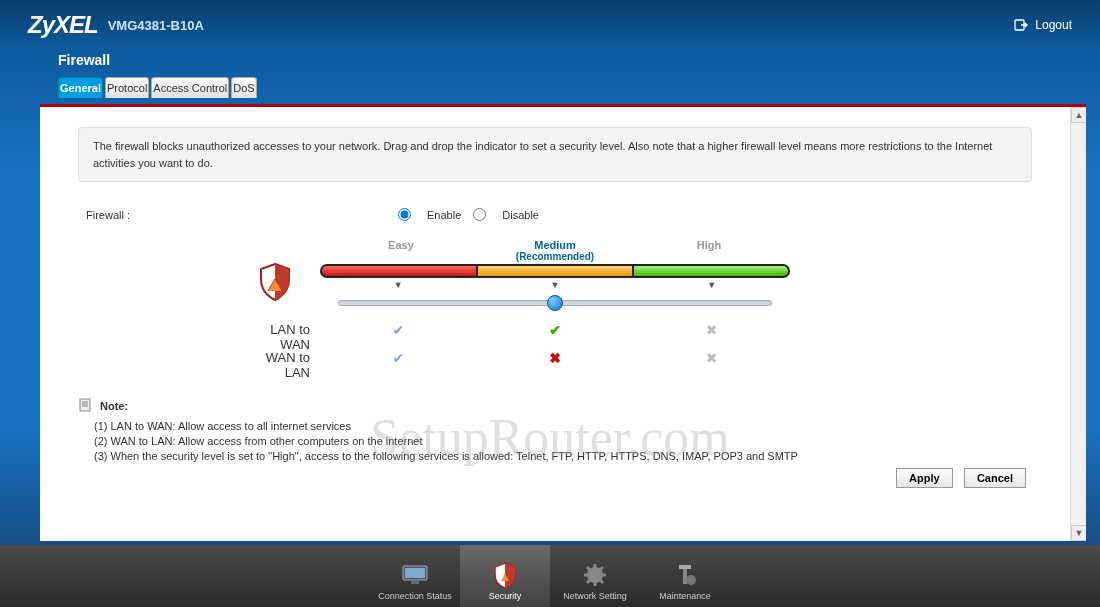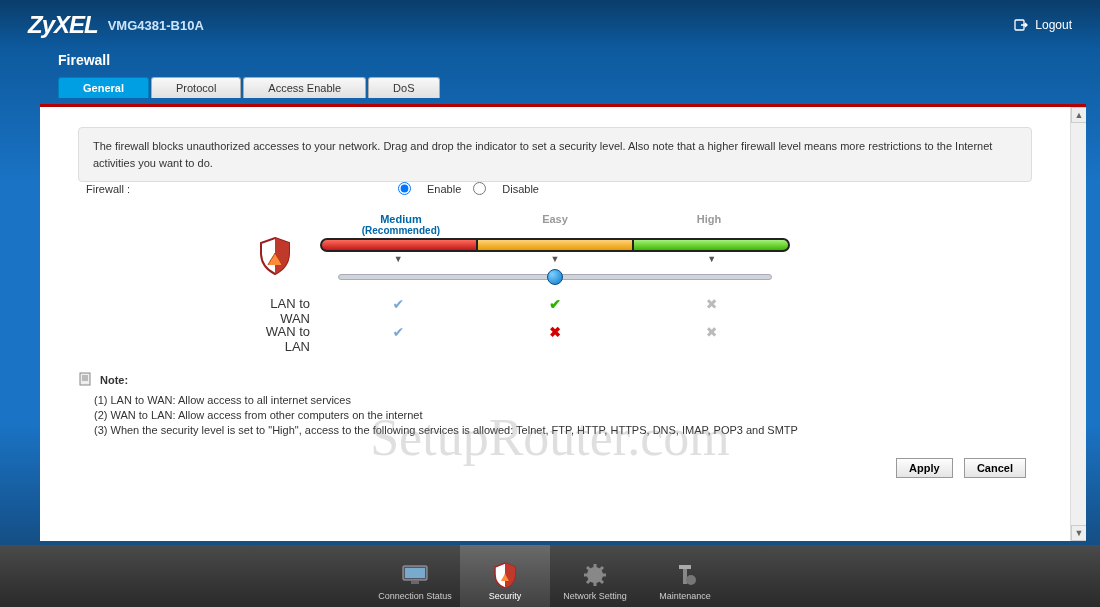--- a/index.html
+++ b/index.html
@@ -5,28 +5,28 @@
 * { margin: 0; padding: 0; box-sizing: border-box; }
 body { font-family: Arial, sans-serif; font-size: 12px; color: #333; background: #e8e8e8; overflow: hidden; width: 1100px; height: 607px; position: relative; }
 .outer { width: 1100px; height: 607px; background: linear-gradient(to bottom, #0a3d6b 0%, #0d5a9e 8%, #1a73c4 30%, #1a73c4 70%, #144a7e 92%, #0a2d4a 100%); position: relative; }
 .header { height: 50px; display: flex; align-items: center; padding: 0 28px; }
 .logo { color: #fff; font-size: 24px; font-weight: bold; font-style: italic; letter-spacing: -1px; }
 .model { color: #cce5ff; font-size: 13px; margin-left: 10px; font-weight: bold; }
 .logout-wrap { margin-left: auto; display: flex; align-items: center; gap: 6px; color: #fff; cursor: pointer; }
 .logout-icon { width: 16px; height: 16px; }
 .page-title { color: #fff; font-size: 14px; font-weight: bold; padding: 2px 0 6px 58px; }
 .tabs-row { display: flex; align-items: flex-end; height: 24px; padding-left: 58px; }
-.tab { padding: 4px 24px; font-size: 11px; color: #333; background: linear-gradient(#f8f8f8,#e0e0e0); border: 1px solid #aaa; border-bottom: none; border-radius: 3px 3px 0 0; margin-right: 2px; cursor: pointer; }
+.tab { padding: 4px 1px; font-size: 11px; color: #333; background: linear-gradient(#f8f8f8,#e0e0e0); border: 1px solid #aaa; border-bottom: none; border-radius: 3px 3px 0 0; margin-right: 2px; cursor: pointer; }
 .tab.active { background: #009fe3; color: #fff; border-color: #0080b8; font-weight: bold; }
 .content-frame { position: absolute; left: 40px; right: 14px; top: 104px; bottom: 66px; background: #fff; border-top: 3px solid #b30000; overflow: hidden; }
 .scroll-area { position: absolute; inset: 0; right: 16px; padding: 20px 38px; overflow: auto; }
 .v-scroll { position: absolute; right: 0; top: 0; bottom: 0; width: 16px; background: #f0f0f0; border-left: 1px solid #ddd; }
 .v-sbtn { height: 16px; width: 16px; display:flex; align-items:center; justify-content:center; background:#eee; border:1px solid #ccc; font-size:9px; color:#666; cursor:pointer; }
 .v-sbtn.bottom { position:absolute; bottom:0; }
-.info-box { background: #f3f3f3; border: 1px solid #ddd; border-radius: 4px; padding: 10px 14px; font-size: 11px; color: #333; line-height: 1.5; }
+.info-box { background: #f3f3f3; border: 1px solid #ddd; border-radius: 4px; padding: 10px 14px; font-size: 11px; color: #333; line-height: 1.5; margin-bottom: 26px; }
 .form-row { display: flex; align-items: center; margin-bottom: 18px; }
 .form-label { width: 320px; font-size: 11px; color: #333; padding-left: 8px; }
 .radios { display: flex; gap: 12px; font-size: 11px; }
 .radios label { display: flex; align-items: center; gap: 16px; }
 .sec-widget { position: relative; width: 470px; margin: 0 auto 20px; }
 .shield-col { position: absolute; left: -70px; top: 22px; width: 50px; text-align: center; }
 .shield { width: 42px; height: 42px; margin: 0 auto; }
 .level-labels { display: flex; justify-content: space-between; padding: 0 4px; margin-bottom: 2px; }
 .level-label { width: 33.3%; text-align: center; font-size: 11px; font-weight: bold; }
 .lv-easy { color: #999; }
@@ -47,21 +47,21 @@
 .matrix-inner { position: relative; width: 100%; }
 .mcells { display: flex; width: 100%; }
 .mcell { flex: 1; text-align: center; font-size: 14px; }
 .chk-blue { color: #7aa8d4; }
 .chk-green { color: #2db200; font-weight: bold; }
 .x-red { color: #d40000; font-weight: bold; }
 .x-grey { color: #bbb; }
 .note-block { margin-top: 26px; }
 .note-hdr { display: flex; align-items: center; gap: 8px; font-size: 11px; font-weight: bold; color: #333; margin-bottom: 6px; }
 .note-line { font-size: 11px; color: #333; margin: 3px 0 3px 16px; }
-.btns { text-align: right; margin-top: 22px; padding-right: 6px; }
+.btns { text-align: right; margin-top: 6px; padding-right: 6px; }
 .btn { background: linear-gradient(#fdfdfd,#e5e5e5); border: 1px solid #999; padding: 3px 12px; font-size: 11px; font-weight: bold; cursor: pointer; margin-left: 8px; }
 .bottom-nav { position: absolute; left: 0; right: 0; bottom: 0; height: 62px; background: linear-gradient(#4a4a4a 0%, #2a2a2a 100%); display: flex; justify-content: center; }
 .bn-item { width: 90px; height: 72px; display: flex; flex-direction: column; align-items: center; justify-content: center; color: #ccc; font-size: 9px; cursor: pointer; }
 .bn-item.active { background: linear-gradient(#6a6a6a,#3a3a3a); color: #fff; }
 .bn-icon { width: 30px; height: 26px; margin-bottom: 3px; display:flex; align-items:center; justify-content:center; }
 .watermark { position: absolute; left: 50%; top: 72%; transform: translate(-50%,-50%); font-size: 52px; color: rgba(140,140,140,0.28); font-family: Georgia, serif; pointer-events: none; white-space: nowrap; z-index: 50; }
 </style>
 </head>
 <body>
 
@@ -78,21 +78,21 @@
       </span>
       <span>Logout</span>
     </div>
   </div>
 
   <div class="page-title">Firewall</div>
 
   <div class="tabs-row" id="tabs-row">
       <div class="tab active">General</div>
       <div class="tab">Protocol</div>
-      <div class="tab">Access Enable</div>
+      <div class="tab">Access Control</div>
       <div class="tab">DoS</div>
     </div>
 
   <div class="content-frame">
     <div class="scroll-area">
 
       <div class="info-box">The firewall blocks unauthorized accesses to your network. Drag and drop the indicator to set a security level. Also note that a higher firewall level means more restrictions to the Internet activities you want to do.</div>
 
       <div class="form-row">
         <div class="form-label">Firewall :</div>
@@ -112,22 +112,22 @@
         <div class="shield-col">
           <div class="shield">
             <svg viewBox="0 0 42 42">
                 <path d="M21 3 L35 8 V18 C35 28 29 35 21 39 C13 35 7 28 7 18 V8 Z" fill="#fff" stroke="#9a2020" stroke-width="2"></path>
                 <path d="M21 3 L35 8 V18 C35 28 29 35 21 39 Z" fill="#c0392b"></path>
                 <path d="M14 30 C17 24 19 22 21 18 C23 22 25 24 28 30" fill="#ff8a3c" stroke="#b34000" stroke-width="1"></path>
               </svg>
           </div>
         </div>
         <div class="level-labels">
+          <div class="level-label lv-easy">Easy</div>
           <div class="level-label lv-med"><span>Medium</span><span class="level-sub">(Recommended)</span></div>
-          <div class="level-label lv-easy">Easy</div>
           <div class="level-label lv-high">High</div>
         </div>
         <div class="bar-track">
           <div class="bar-seg s-red"></div>
           <div class="bar-seg s-org"></div>
           <div class="bar-seg s-grn"></div>
         </div>
         <div class="ticks">
             <span>▼</span>
             <span>▼</span>

